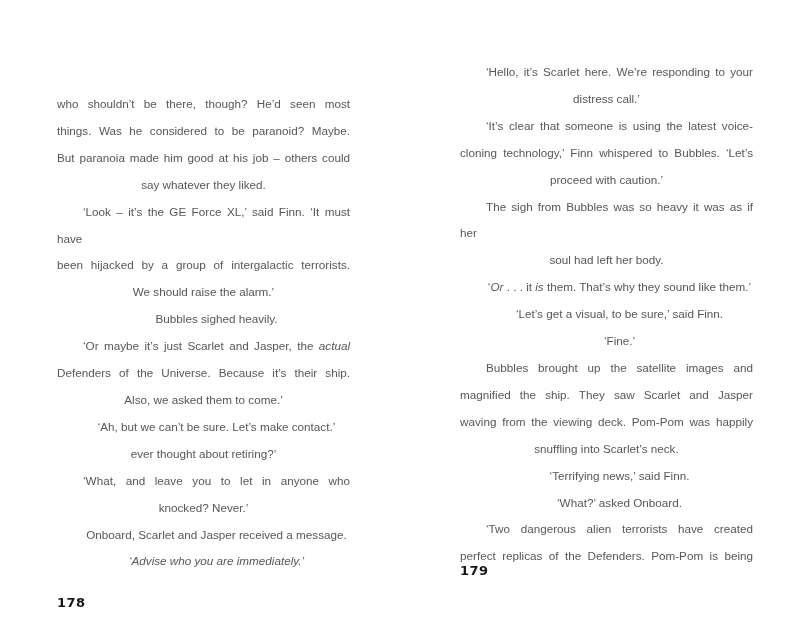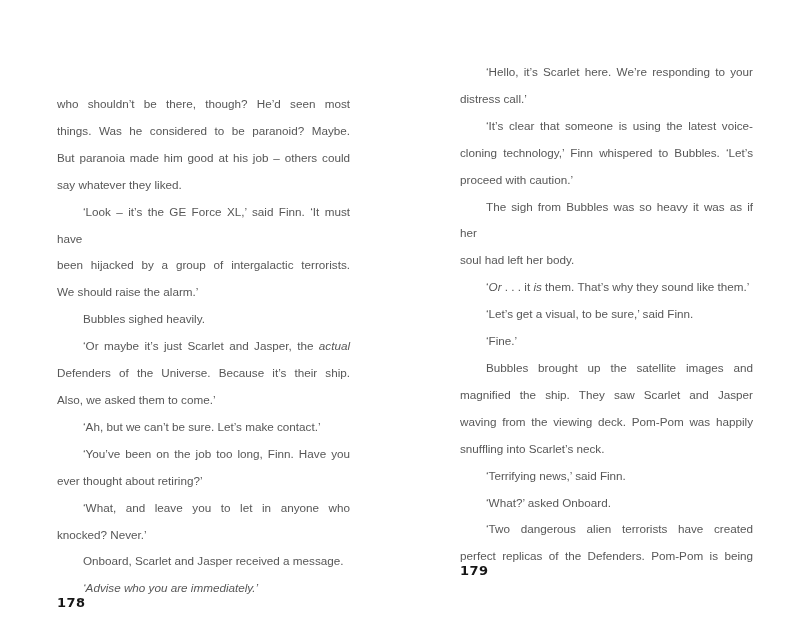--- a/index.html
+++ b/index.html
@@ -13,21 +13,21 @@
   .page {
     position: absolute; top: 0; height: 622px; width: 293px;
   }
   #page-left  { left: 57px; margin-top: 32px; }
   #page-right { left: 460px; }
   .text-block { position: absolute; top: 59px; left: 0; width: 100%; }
   .ln {
     font-size: 11.7px;
     line-height: 26.9px;
     color: #575757;
-    text-align: left;
+    text-align: center;
   }
   .ln.j { text-align: justify; text-align-last: justify; }
   .ln.i { text-indent: 26px; }
   .em { font-style: italic; }
   .pageno {
     position: absolute; top: 563px; left: 0; width: 100%;
     font-family: "DejaVu Sans", sans-serif;
     font-size: 13px; font-weight: 700;
     letter-spacing: 0.5px;
     color: #161616;
@@ -43,21 +43,20 @@
     <div class="ln j"><span>But paranoia made him good at his job – others could</span></div>
     <div class="ln"><span>say whatever they liked.</span></div>
     <div class="ln j i"><span>‘Look – it’s the GE Force XL,’ said Finn. ‘It must have</span></div>
     <div class="ln j"><span>been hijacked by a group of intergalactic terrorists.</span></div>
     <div class="ln"><span>We should raise the alarm.’</span></div>
     <div class="ln i"><span>Bubbles sighed heavily.</span></div>
     <div class="ln j i"><span>‘Or maybe it’s just Scarlet and Jasper, the </span><span class="em">actual</span></div>
     <div class="ln j"><span>Defenders of the Universe. Because it’s their ship.</span></div>
     <div class="ln"><span>Also, we asked them to come.’</span></div>
     <div class="ln i"><span>‘Ah, but we can’t be sure. Let’s make contact.’</span></div>
-    <div class="ln j i"><span>‘You’ve been on the job too long, Finn. Have you</span></div>
     <div class="ln"><span>ever thought about retiring?’</span></div>
     <div class="ln j i"><span>‘What, and leave you to let in anyone who</span></div>
     <div class="ln"><span>knocked? Never.’</span></div>
     <div class="ln i"><span>Onboard, Scarlet and Jasper received a message.</span></div>
     <div class="ln i"><span class="em">‘Advise who you are immediately.’</span></div>
   </div>
   <div class="pageno">178</div>
 </div>
 
 <div id="page-right" class="page">

